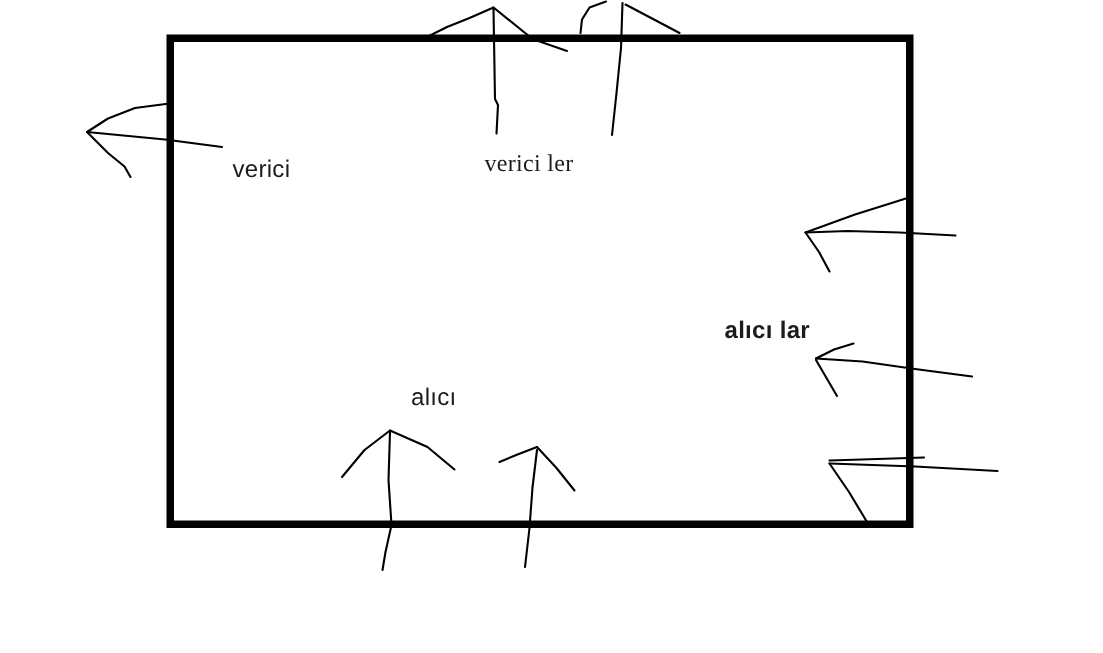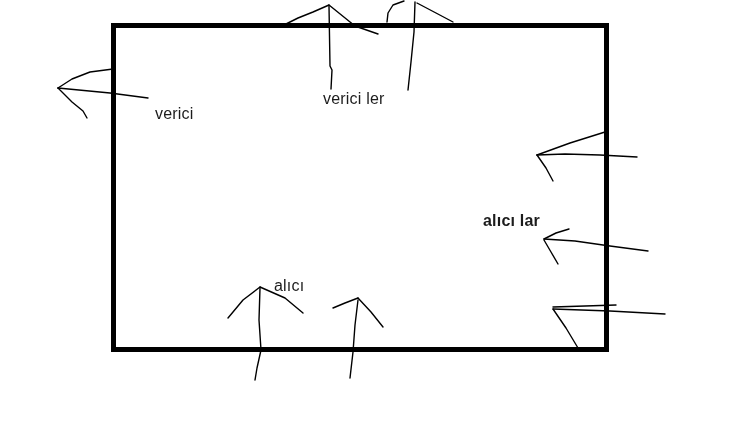--- a/index.html
+++ b/index.html
@@ -67,17 +67,17 @@
       <polyline points="260,287 285,298 303,313"></polyline>
       <polyline points="358,300 355,325 353,352 350,378"></polyline>
       <polyline points="358,298 345,303 333,308"></polyline>
       <polyline points="358,298 371,312 383,327"></polyline>
       <polyline points="553,307 585,306 616,305"></polyline>
       <polyline points="553,309 610,311 665,314"></polyline>
       <polyline points="553,309 566,328 578,348"></polyline>
     </svg>
 
   <div class="label" style="left: 155px; top: 104px;">verici</div>
-  <div class="label" style="left: 323px; top: 89px;">verici ler</div>
+  <div class="label" style="left: 323px; top: 100px; font-family: Liberation Serif, serif;">verici ler</div>
   <div class="label" style="left: 483px; top: 211px; font-weight: bold;">alıcı lar</div>
-  <div class="label" style="left: 274px; top: 276px;">alıcı</div>
+  <div class="label" style="left: 274px; top: 256px;">alıcı</div>
 
 </div>
 
 </body></html>

